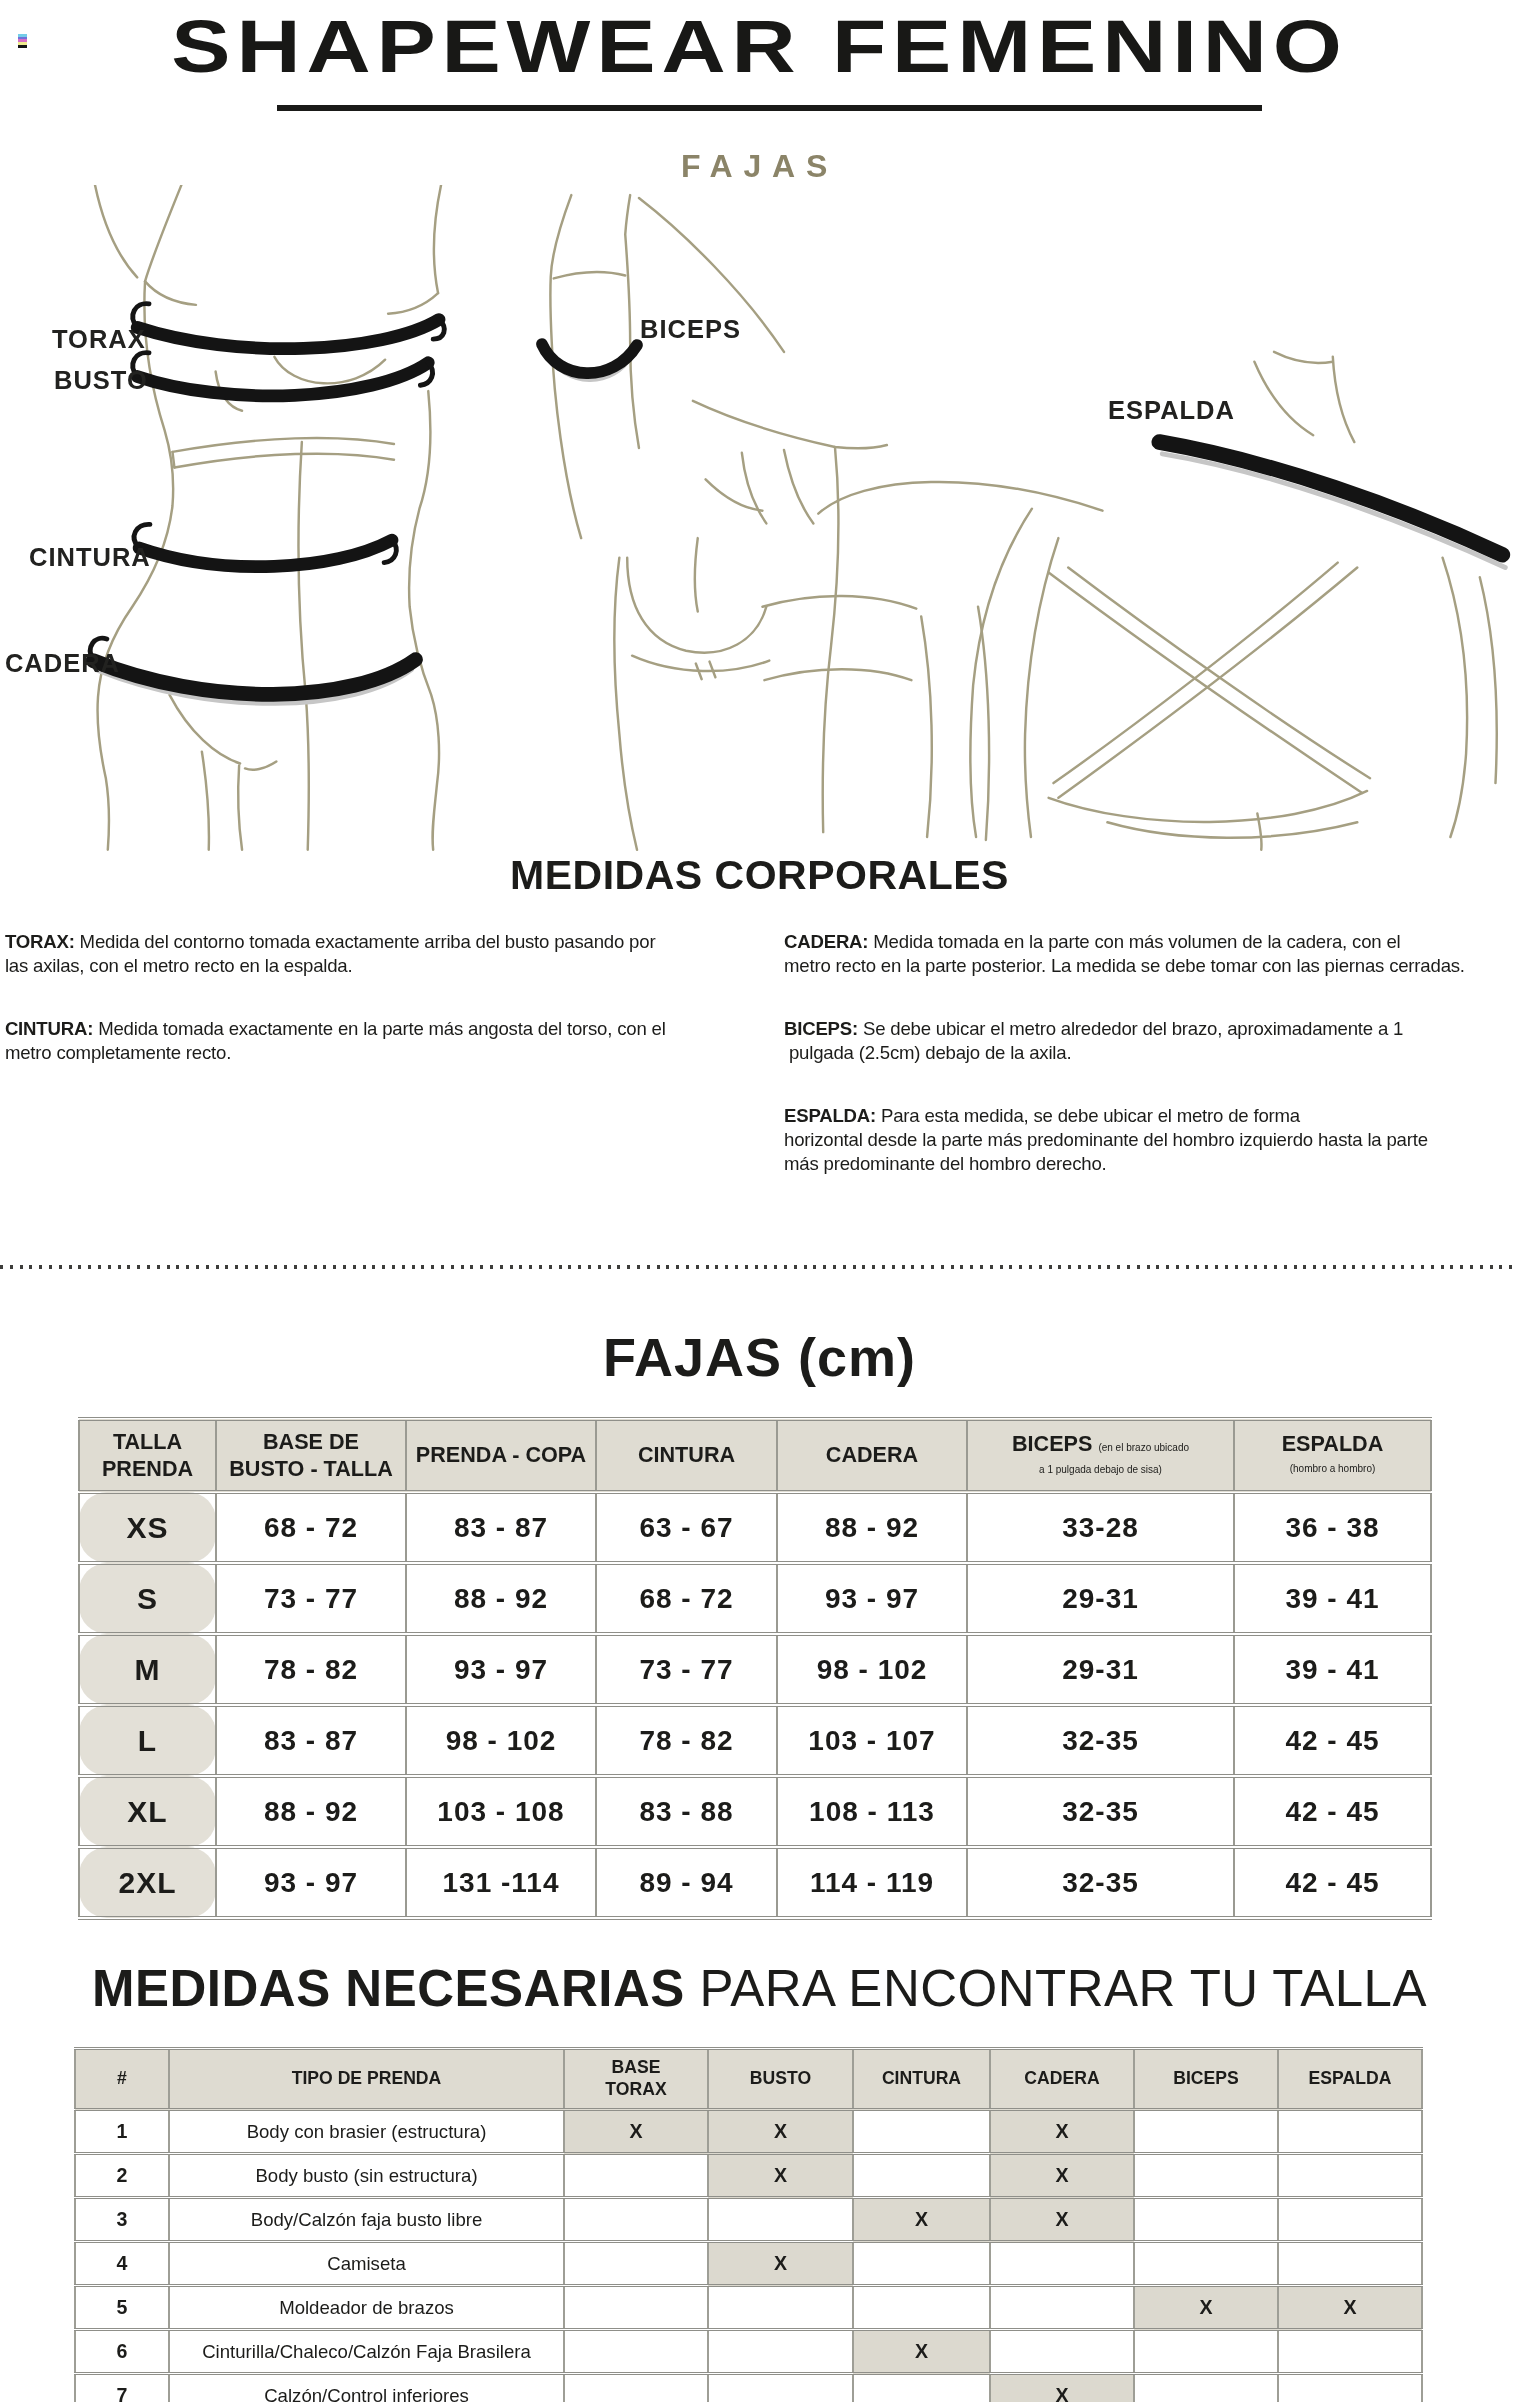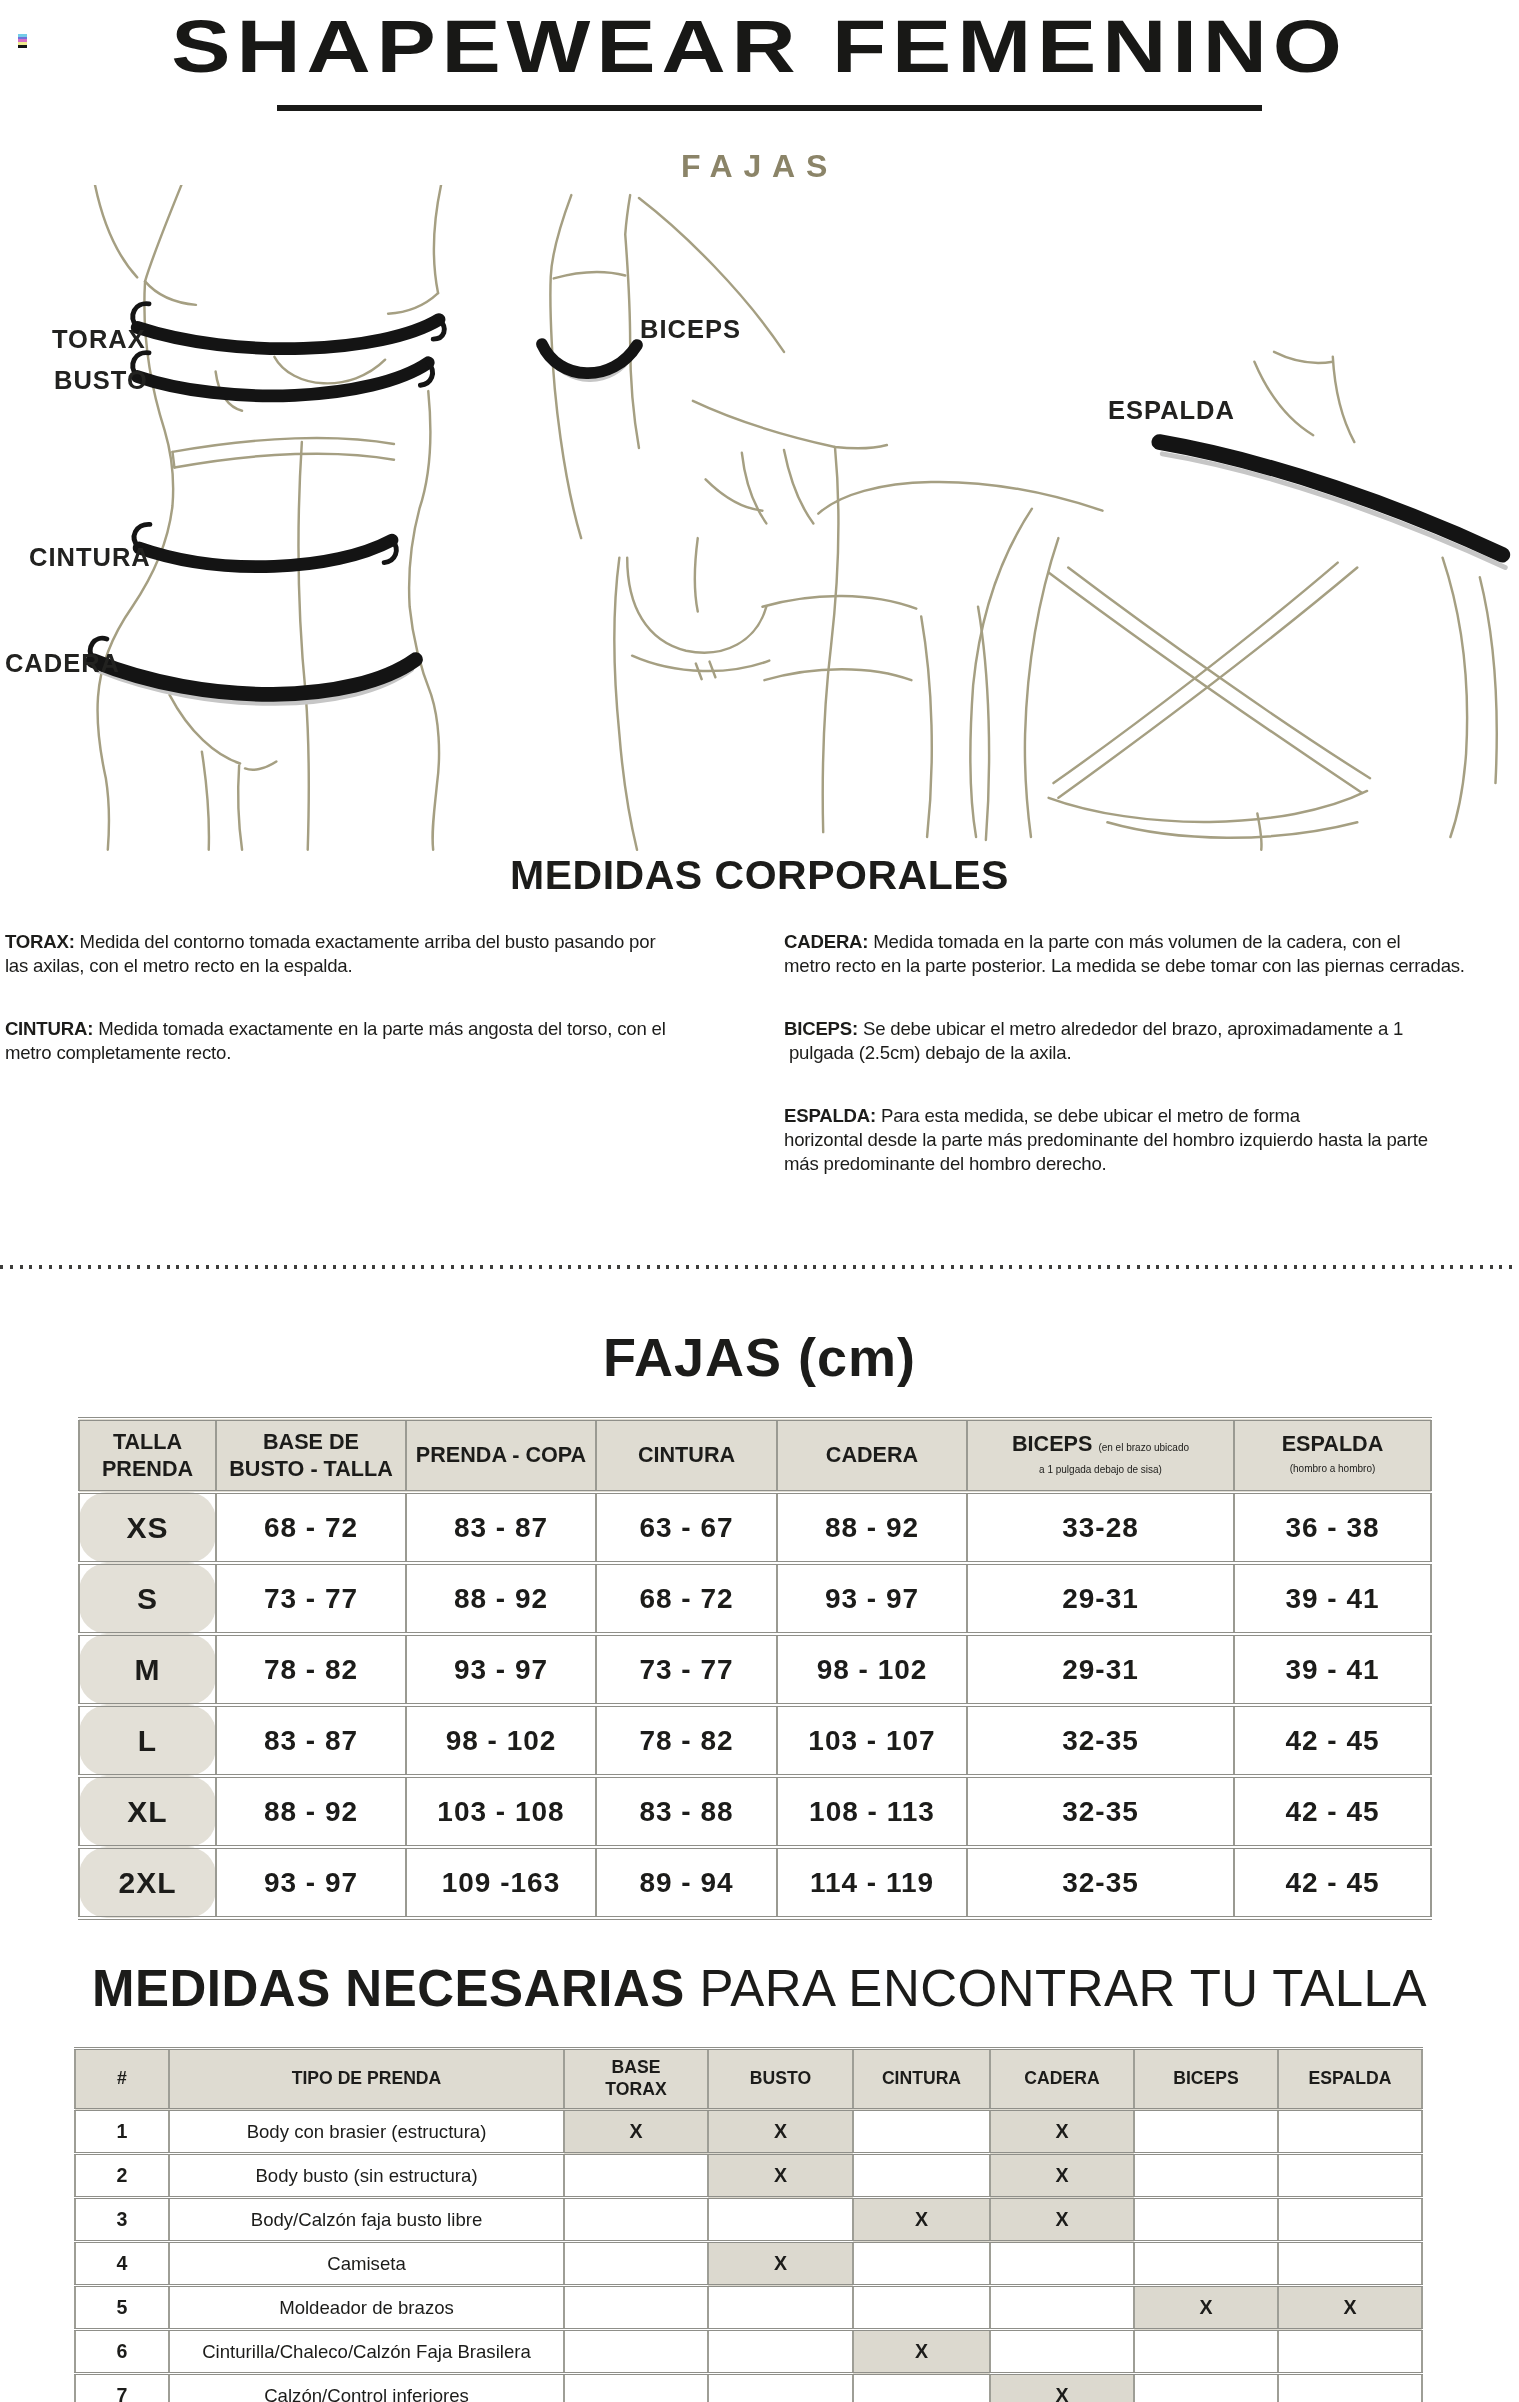--- a/index.html
+++ b/index.html
@@ -274,21 +274,21 @@
       <td>88 - 92</td>
       <td>103 - 108</td>
       <td>83 - 88</td>
       <td>108 - 113</td>
       <td>32-35</td>
       <td>42 - 45</td>
     </tr>
     <tr>
       <td class="c-size">2XL</td>
       <td>93 - 97</td>
-      <td>109 -163</td>
+      <td>131 -114</td>
       <td>89 - 94</td>
       <td>114 - 119</td>
       <td>32-35</td>
       <td>42 - 45</td>
     </tr>
   </tbody>
     </table>
 
   <h2 class="necesarias-title"><span class="nb">MEDIDAS NECESARIAS</span><span class="nr"> PARA ENCONTRAR TU TALLA</span></h2>
 

